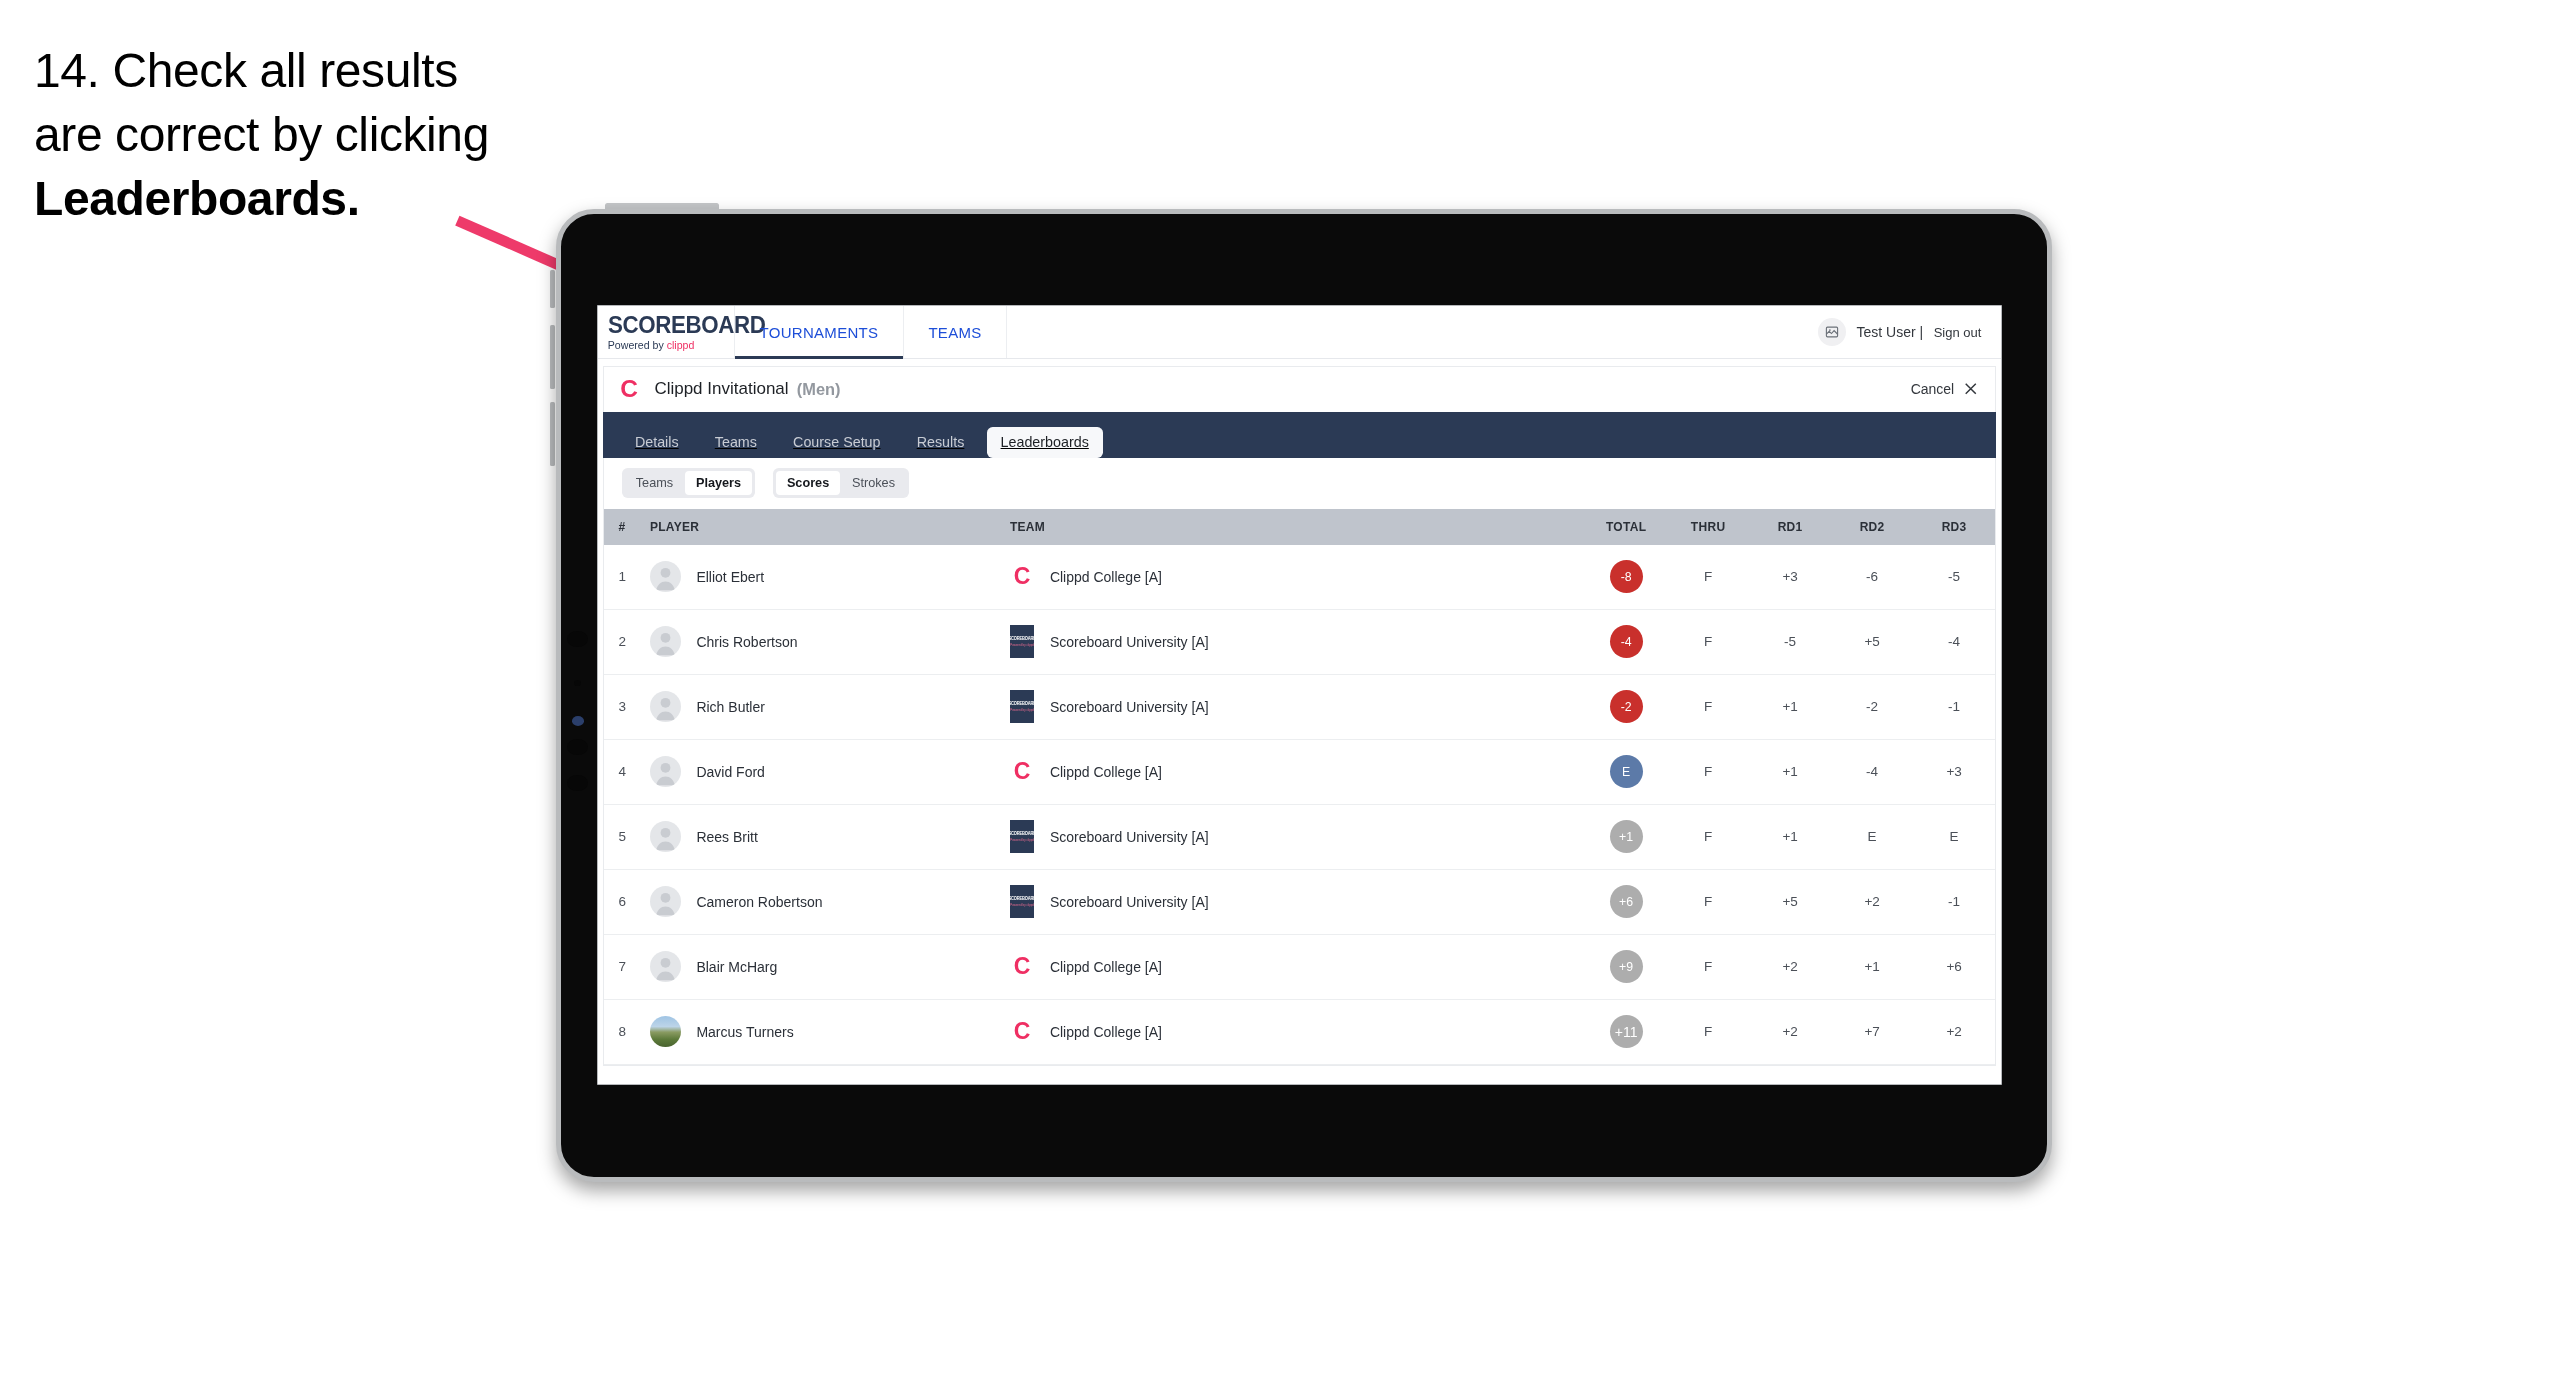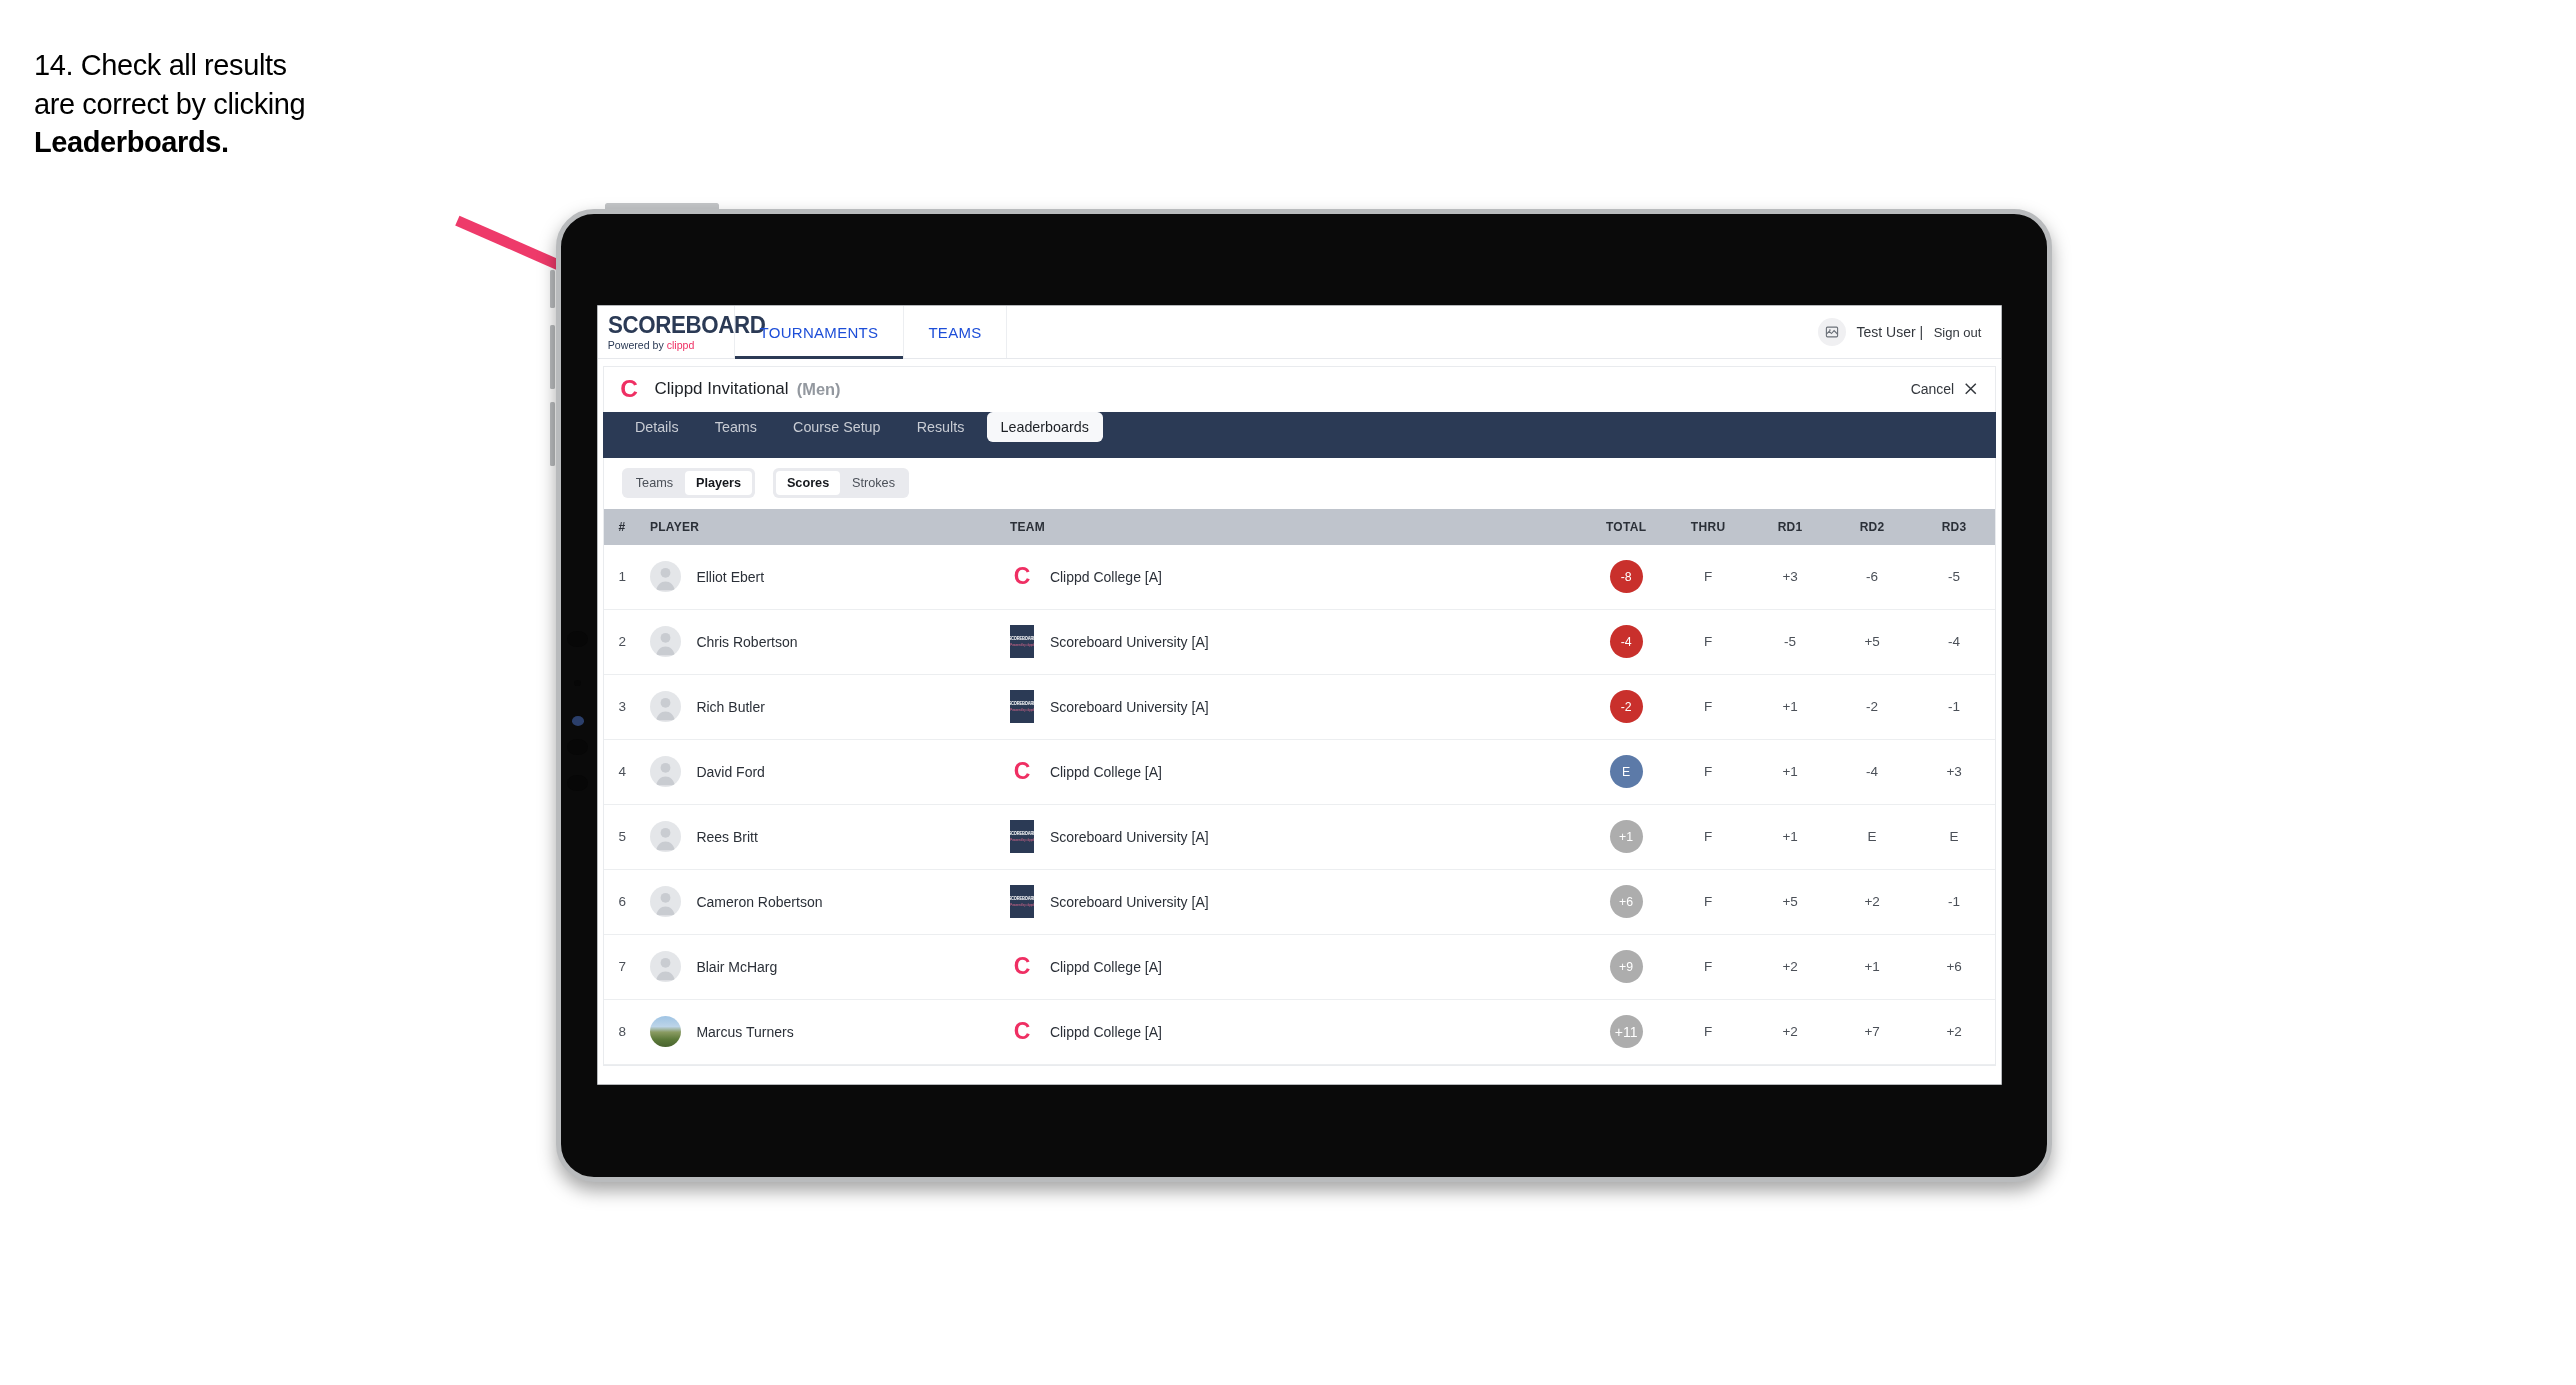--- a/index.html
+++ b/index.html
@@ -4,22 +4,22 @@
 <style>
   html,body{margin:0;padding:0;}
   body{
     width:2576px;height:1386px;background:#ffffff;
     font-family:"Liberation Sans", sans-serif;
     overflow:hidden;position:relative;
   }
 
   
   #caption{
-    position:absolute; left:34px; top:46px; width:621px;
-    font-size:29px; line-height:1.33; color:#000000;
+    position:absolute; left:34px; top:39px; width:621px;
+    font-size:48px; line-height:1.33; color:#000000;
     letter-spacing:-0.4px;
   }
   #caption .ln{display:block;}
   #caption .bold{font-weight:bold;}
 
   
   #arrow{position:absolute; left:441px; top:204px; width:572px; height:270px; pointer-events:none;}
 
   
   #tablet{
@@ -103,21 +103,21 @@
     font-family:"Liberation Sans",sans-serif; margin-right:16.4px;
   }
   #tcard-title{font-size:17px; color:#1d2025;}
   #tcard-sub{font-size:16.4px; color:#93989f; margin-left:8.2px;font-weight:bold;}
   #tcard-right{margin-left:auto; display:flex; align-items:center; gap:9px;}
   #cancel-label{font-size:14px; color:#33373d; cursor:pointer;}
 
   
   #tabstrip{
     margin:0 4.9px; background:#2b3a55; height:46px;
-    display:flex; align-items:flex-start; padding-left:18px; box-sizing:border-box; gap:8.2px;
+    display:flex; align-items:flex-end; padding-left:18px; box-sizing:border-box; gap:8.2px;text-decoration:underline;
   }
   .dtab{
     font-size:14.3px; color:#c8ccd4; padding:7.4px 14px; border-radius:5.7px; cursor:pointer;
   }
   .dtab.sel{ background:#f7f8fa; color:#1d2025; font-weight:normal; }
 
   
   #filters{
     margin:0 4.9px; background:#ffffff; height:51px; display:flex; align-items:center;
     padding-left:18px; box-sizing:border-box; gap:18px;

